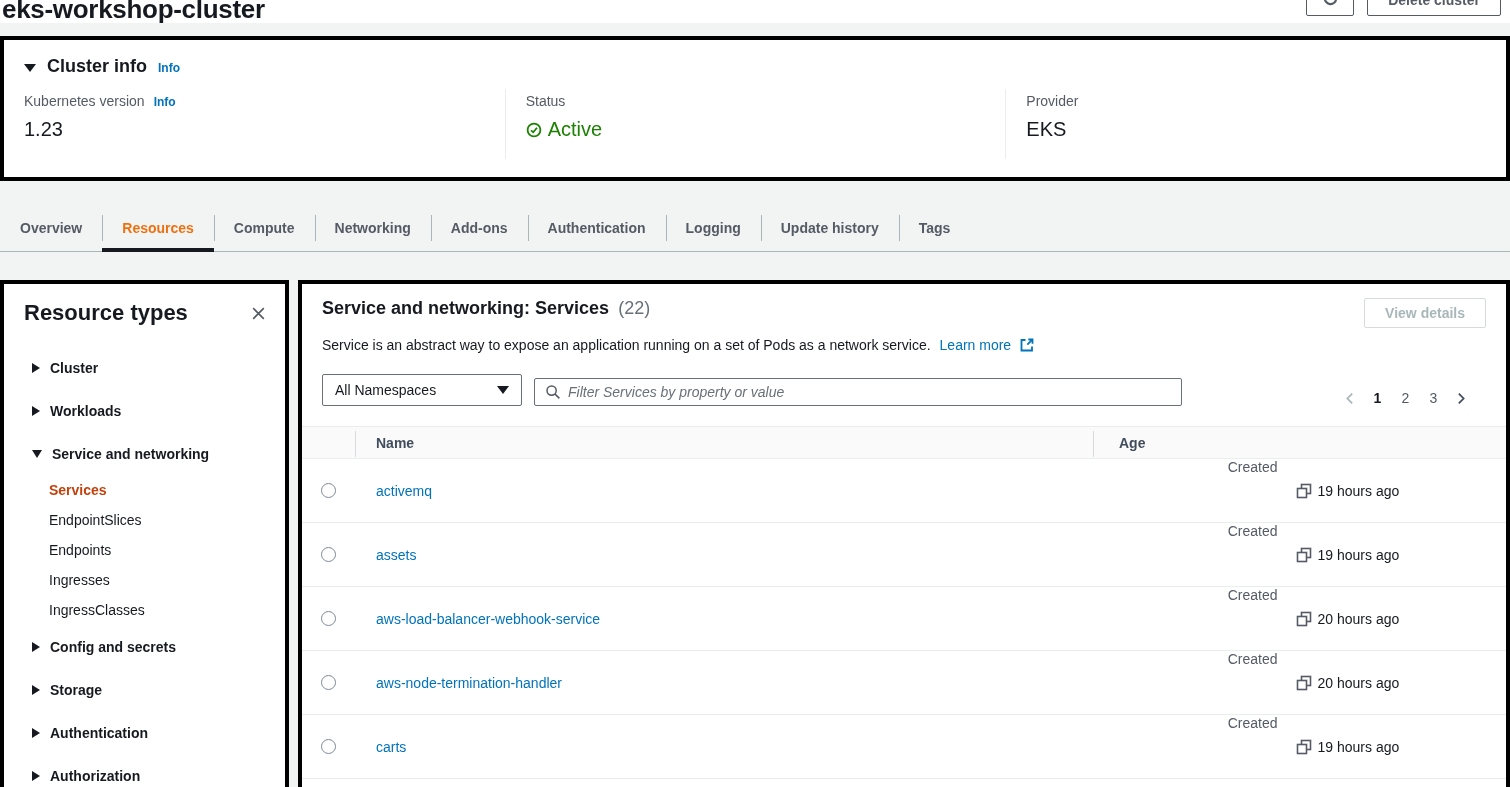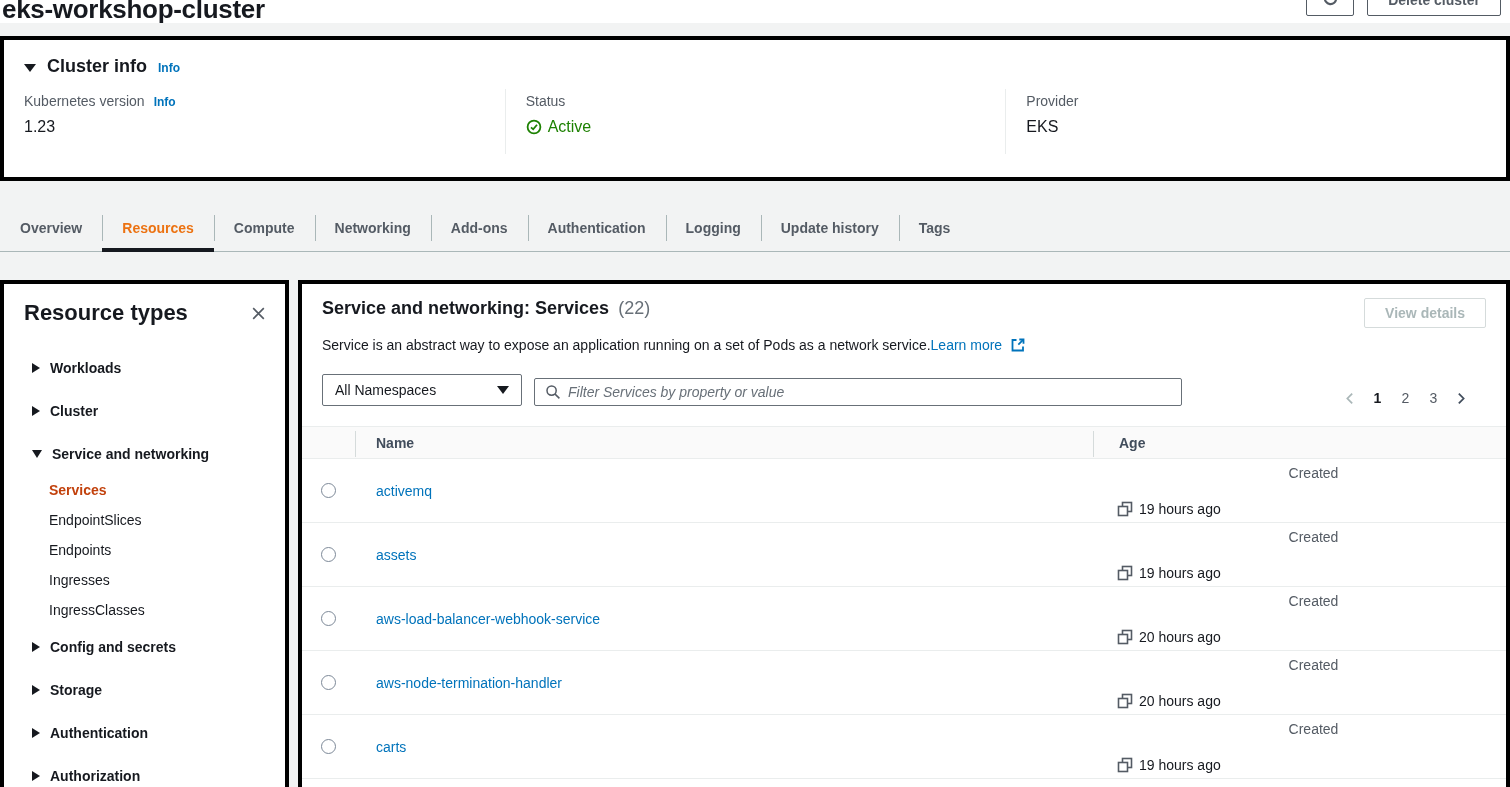--- a/index.html
+++ b/index.html
@@ -20,21 +20,21 @@
   .cluster-card { background:#fff; border:1px solid #d5dbdb; margin-top:13px; height:145px; }
   .cluster-card-header { display:flex; align-items:baseline; gap:11px; padding:16px 20px 4px; }
   .tri-down-sm { width:0; height:0; border-left:6px solid transparent; border-right:6px solid transparent;
                  border-top:8px solid #16191f; align-self:center; margin-top:2px; }
   .cluster-title { font-size:18px; font-weight:700; }
   .info-link { font-size:12px; font-weight:700; color:#0073bb; cursor:pointer; }
   .cluster-fields { display:flex; padding-top:8px; }
   .field-col { width:33.333%; padding:4px 20px 18px; }
   .field-col + .field-col { border-left:1px solid #eaeded; }
   .field-label { font-size:14px; color:#545b64; display:flex; gap:9px; align-items:baseline; }
-  .field-value { margin-top:9px; font-size:16px; color:#16191f; }
+  .field-value { margin-top:9px; font-size:20px; color:#16191f; }
   .status-active { color:#1d8102; display:flex; align-items:center; gap:6px; }
 
   
   .tabs { margin-top:24px; display:flex; border-bottom:1px solid #aab7b8; height:47px; }
   .tab { position:relative; display:flex; align-items:center; padding:0 20px;
          font-size:14px; font-weight:700; color:#545b64; cursor:pointer; }
   .tab + .tab::before { content:""; position:absolute; left:0; top:10px; bottom:10px; width:1px; background:#aab7b8; }
   .tab.active { color:#ec7211; }
   .tab.active::after { content:""; position:absolute; left:0; right:0; bottom:-1px; height:4px; background:#16191f; }
 
@@ -60,21 +60,21 @@
 
   
   .main-card { flex:1; overflow:hidden; }
   .panel-header { padding:14px 20px 0; }
   .panel-title-row { display:flex; justify-content:space-between; align-items:flex-start; }
   .panel-title { font-size:18px; font-weight:700; }
   .panel-count { color:#687078; font-weight:400; margin-left:4px; }
   .btn-disabled { border:1px solid #d5dbdb; color:#aab7b8; background:#fff; height:30px; padding:0 20px;
                   border-radius:2px; font-size:14px; font-weight:700; display:flex; align-items:center; }
   .panel-desc { margin-top:9px; font-size:14px; color:#16191f; display:flex; align-items:center; }
-  .learn-more { color:#0073bb; cursor:pointer; display:flex; align-items:center; gap:8px; }
+  .learn-more { color:#0073bb; margin-left:9px; cursor:pointer; display:flex; align-items:center; gap:8px; }
   .filter-row { display:flex; align-items:flex-end; margin-top:21px; gap:12px; }
   .namespace-select { width:200px; height:32px; border:1px solid #687078; border-radius:2px;
                       display:flex; align-items:center; justify-content:space-between; padding:0 12px;
                       font-size:14px; cursor:pointer; background:#fff; }
   .select-caret { width:0; height:0; border-left:6px solid transparent; border-right:6px solid transparent;
                   border-top:8px solid #16191f; }
   .search-box { width:648px; height:28px; border:1px solid #687078; border-radius:2px; background:#fff;
                 display:flex; align-items:center; padding:0 10px; gap:7px; }
   .search-box input { border:none; outline:none; flex:1; font-size:14px; font-family:"Liberation Sans", sans-serif; }
   .search-box input::placeholder { font-style:italic; color:#687078; }
@@ -89,21 +89,21 @@
            border-top:1px solid #eaeded; border-bottom:1px solid #eaeded;
            font-size:14px; font-weight:700; color:#414d5c; }
   .col-select { width:53px; flex:none; display:flex; justify-content:center; }
   .col-name { flex:1; padding-left:21px; position:relative; }
   .col-age { width:413px; flex:none; padding-left:26px; position:relative; }
   .thead .col-name::before, .thead .col-age::before {
       content:""; position:absolute; left:0; top:-4px; height:26px; width:1px; background:#d5dbdb; }
   .trow { display:flex; align-items:center; height:64px; border-bottom:1px solid #eaeded; }
   .radio { width:15px; height:15px; border:1px solid #7d8998; border-radius:50%; background:#fff; cursor:pointer; }
   .svc-link { color:#0073bb; font-size:14px; cursor:pointer; text-decoration:none; }
-  .age-cell { display:flex; flex-direction:column; justify-content:center; gap:20px; height:100%;text-align:center; }
+  .age-cell { display:flex; flex-direction:row; justify-content:center; gap:20px; height:100%; }
   .created-label { font-size:14px; color:#545b64; padding-left:2px; }
   .age-line { display:flex; align-items:center; gap:6px; font-size:14px; color:#16191f; margin-left:-2px; }
   .trow-partial { align-items:flex-start; }
   .trow-partial .age-cell { justify-content:flex-start; padding-top:12px; }
 </style>
 </head>
 <body>
 
 <div class="top-header">
   <div class="page-title">eks-workshop-cluster</div>
@@ -176,25 +176,25 @@
       <span class="sidebar-title">Resource types</span>
       <span class="close-btn">
         <svg width="17" height="17" viewBox="0 0 16 16">
             <path d="M3 3 L13 13 M13 3 L3 13" stroke="#545b64" stroke-width="1.5"></path>
           </svg>
       </span>
     </div>
     <div class="resource-list">
       <div class="group-row">
         <span class="tri-right"></span>
+        <span>Cluster</span>
+      </div>
+      <div class="group-row">
+        <span class="tri-right"></span>
         <span>Workloads</span>
-      </div>
-      <div class="group-row">
-        <span class="tri-right"></span>
-        <span>Cluster</span>
       </div>
       <div class="group-row">
         <span class="tri-down"></span>
         <span>Service and networking</span>
       </div>
       <div class="sub-row selected">Services</div>
       <div class="sub-row">EndpointSlices</div>
       <div class="sub-row">Endpoints</div>
       <div class="sub-row">Ingresses</div>
       <div class="sub-row">IngressClasses</div>

